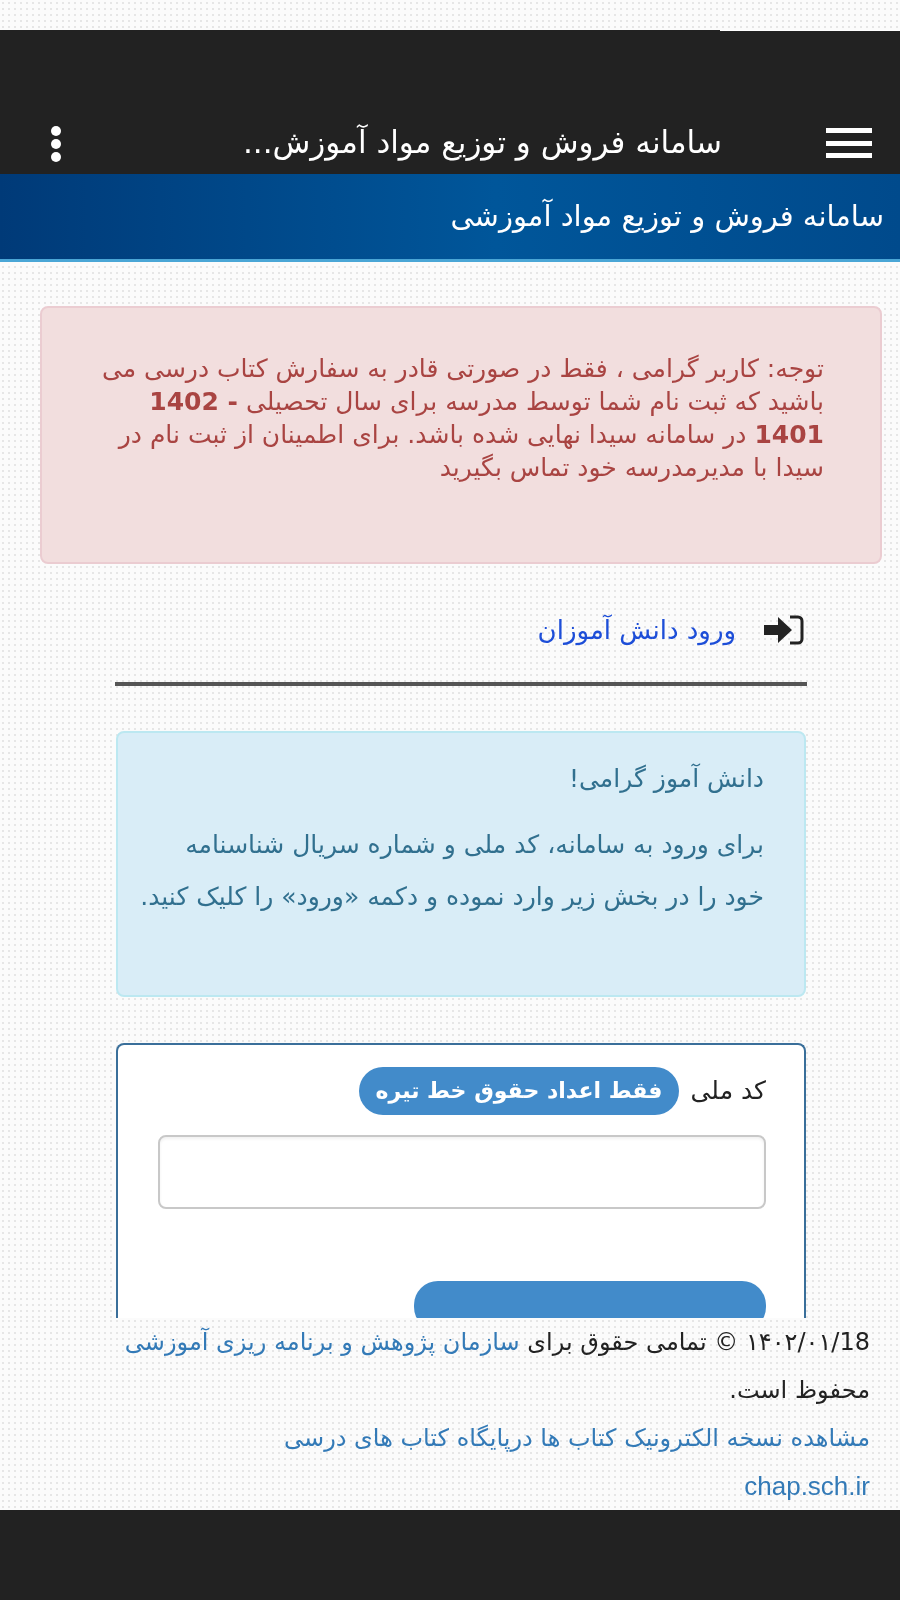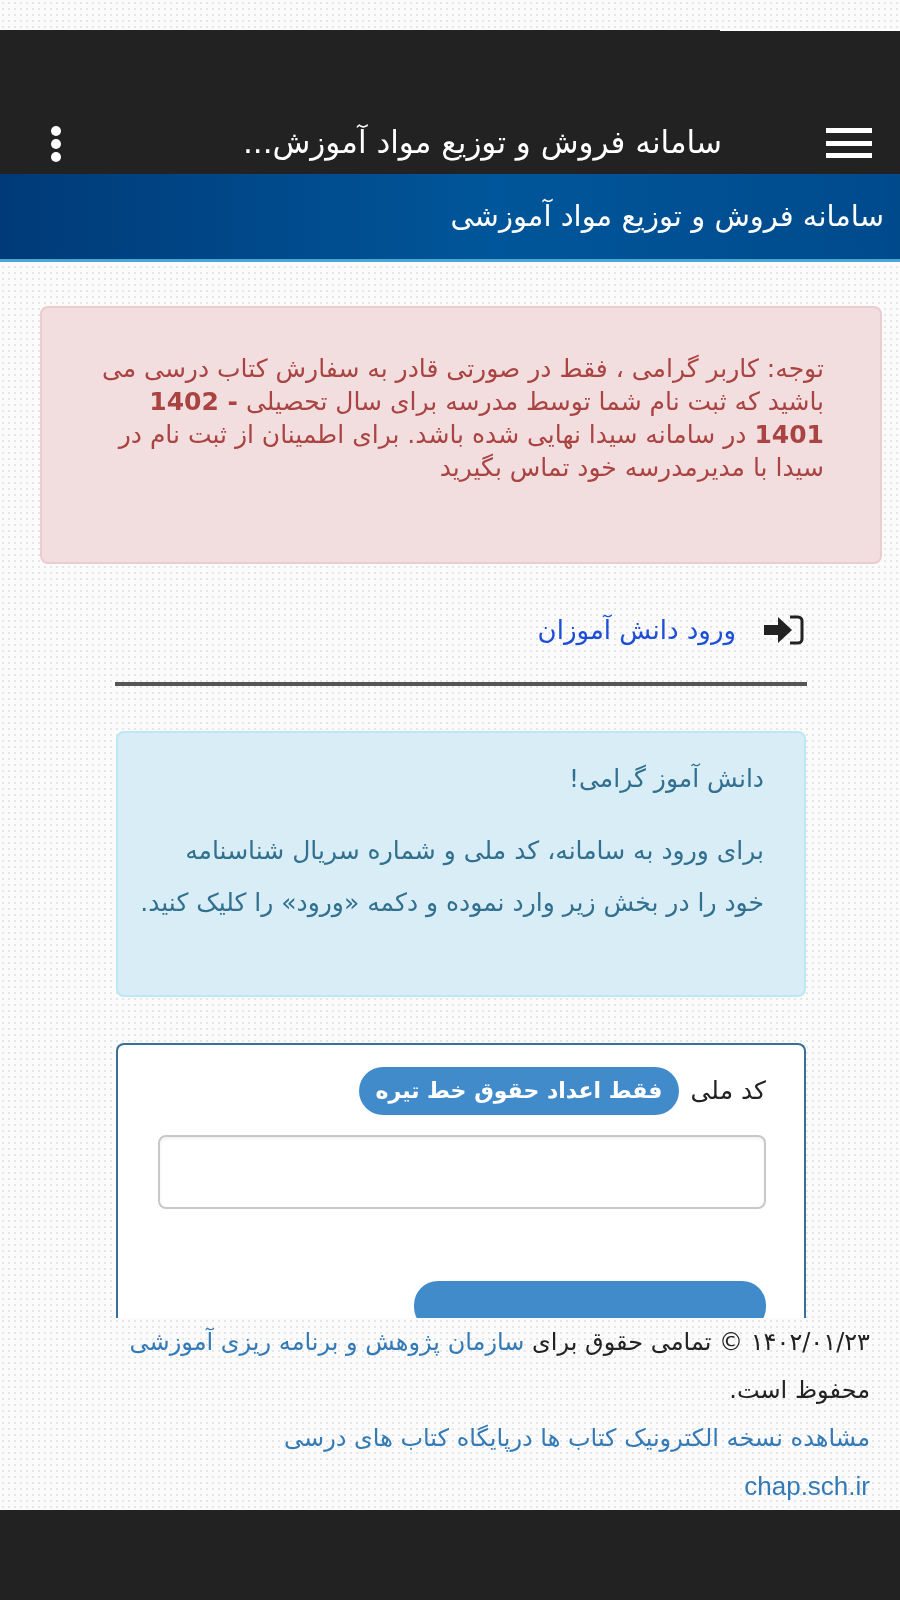--- a/index.html
+++ b/index.html
@@ -64,21 +64,21 @@
     .login-title { font-size: 26px; color: #1d4ed8; white-space: nowrap; line-height: 36px; }
     .heading-rule {
       position: absolute; left: 115px; top: 682px; width: 692px; height: 4px; background: #555;
     }
 
     .alert-info {
       position: absolute; left: 116px; top: 731px; width: 690px; height: 266px;
       background: #d9edf7; border: 2px solid #bce8f1; border-radius: 8px;
       color: #31708f; padding: 28px 40px 0 20px; text-align: right;
     }
-    .alert-info .greet { font-size: 25px; line-height: 36px; margin-bottom: 28px; }
+    .alert-info .greet { font-size: 25px; line-height: 36px; margin-bottom: 22px; }
     .alert-info .body { font-size: 25px; line-height: 52px; }
 
     .form-panel {
       position: absolute; left: 116px; top: 1043px; width: 690px; height: 380px;
       background: #fff; border: 2px solid #3a6f9a; border-bottom: none; border-radius: 8px 8px 0 0;
     }
     .field-row {
       position: absolute; right: 38px; display: flex; align-items: center; gap: 12px; flex-direction: row;
     }
     .field-label { font-size: 25px; color: #222; white-space: nowrap; line-height: 34px; }
@@ -152,21 +152,21 @@
   <div class="field-row" style="top: 22px;">
     <span class="field-label">کد ملی</span>
     <span class="badge">فقط اعداد حقوق خط تیره</span>
   </div>
   <input class="text-input" style="top: 90px;" type="text" placeholder="">
   <div style="position:absolute; right:38px; top:236px; width:352px; height:50px; background:#428bca; border-radius:24px;"></div>
 </div>
 
 <div class="footer">
   <div>
-    <span>۱۴۰۲/۰۱/۲۳</span><span> © تمامی حقوق برای </span><a href="#">سازمان پژوهش و برنامه ریزی آموزشی</a><span> محفوظ است.</span>
+    <span>۱۴۰۲/۰۱/18</span><span> © تمامی حقوق برای </span><a href="#">سازمان پژوهش و برنامه ریزی آموزشی</a><span> محفوظ است.</span>
   </div>
   <div>
     <a href="#">مشاهده نسخه الکترونیک کتاب ها درپایگاه کتاب های درسی</a>
   </div>
   <a href="#" class="eng">chap.sch.ir</a>
 </div>
 
 <div class="bottom-nav"></div>
 
 </body></html>

